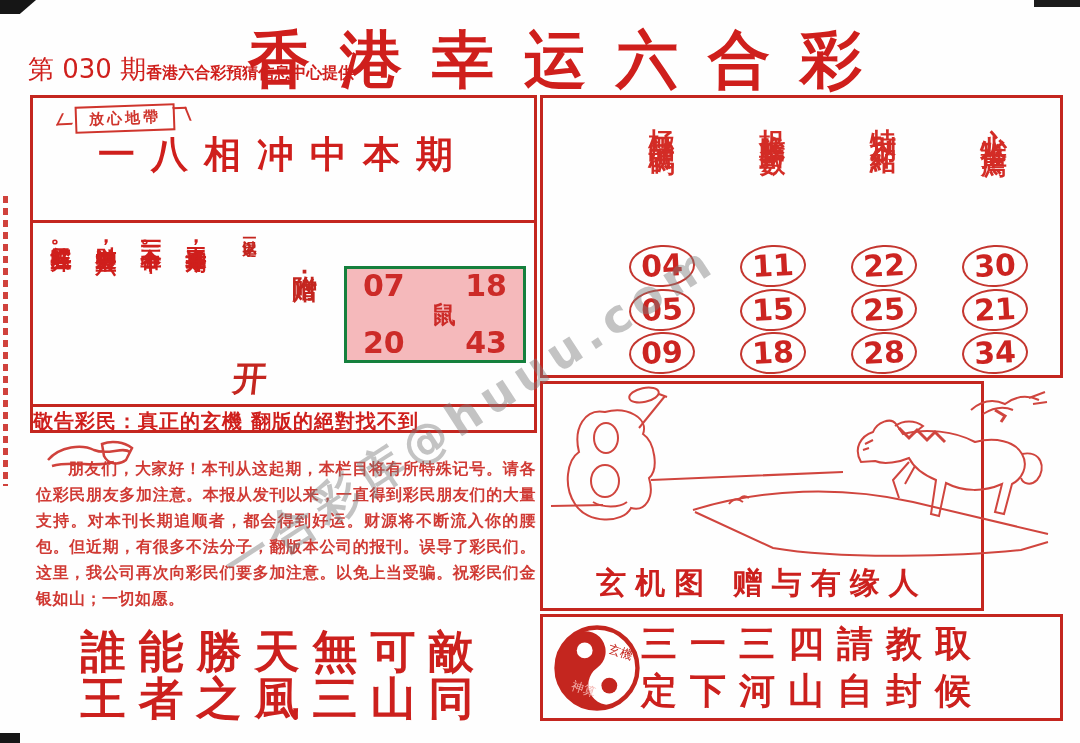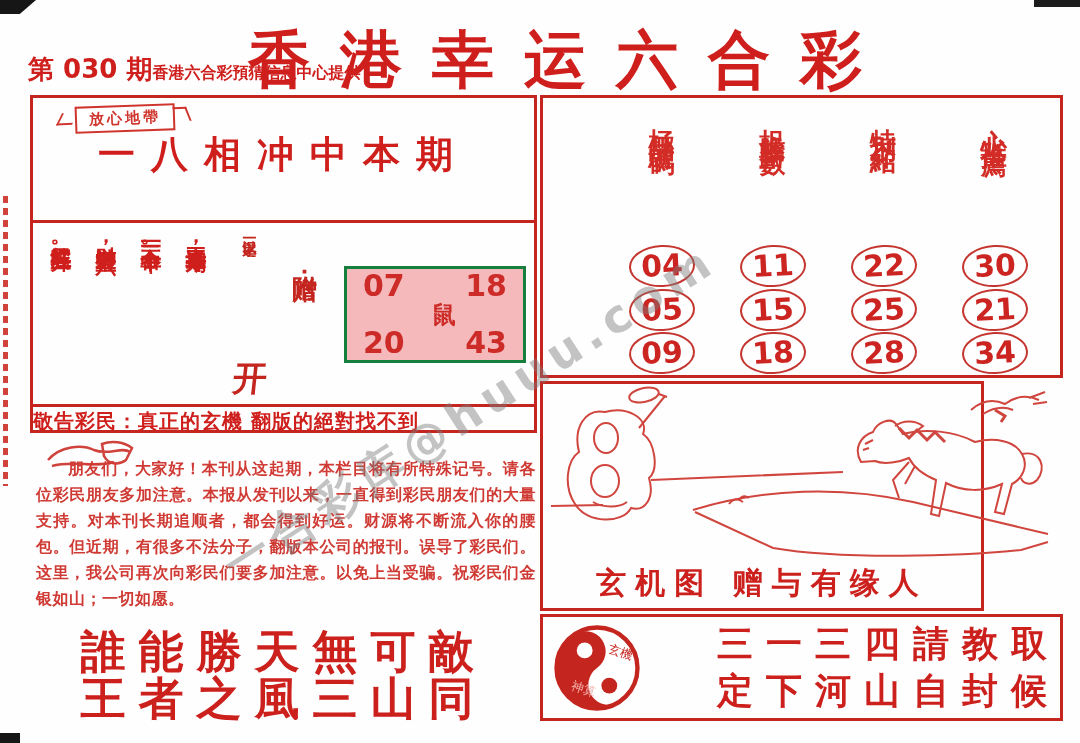--- a/index.html
+++ b/index.html
@@ -3,21 +3,21 @@
 <meta charset="utf-8">
 <style>
   html,body{margin:0;padding:0;background:#e8e8e8;}
   #page{position:relative;width:1080px;height:743px;background:#fefefe;overflow:hidden;
         font-family:"DejaVu Sans",sans-serif;color:#c4261f;}
   
   .title{position:absolute;left:240px;top:18px;width:660px;text-align:center;
          font-family:"DejaVu Serif",serif;font-size:62px;font-weight:bold;
          letter-spacing:30px;color:#cf1f1c;white-space:nowrap;}
   .issue{position:absolute;left:28px;top:52px;white-space:nowrap;}
-  .issue .no{font-size:26px;font-weight:bold;color:#cf1f1c;}
+  .issue .no{font-size:26px;font-weight:normal;color:#cf1f1c;}
   .issue .sub{font-size:16px;font-weight:bold;color:#cf1f1c;}
   
   .watermark{position:absolute;left:150px;top:382px;width:640px;text-align:center;
              transform:rotate(-33deg);font-size:46px;font-weight:bold;letter-spacing:7px;
              color:rgba(125,125,125,.45);white-space:nowrap;z-index:5;pointer-events:none;}
   
   .box{position:absolute;border:3px solid #c4261f;box-sizing:border-box;background:transparent;}
   
   #leftBox{left:30px;top:95px;width:507px;height:338px;}
   .ribbon{position:absolute;left:42px;top:7px;padding:2px 12px;border:2px solid #cf352d;
@@ -65,21 +65,21 @@
   .circ{width:62px;height:42px;border:2px solid #c4362f;border-radius:50%;display:flex;
         align-items:center;justify-content:center;font-size:30px;font-weight:bold;
         color:#cc2421;margin:1px 0;transform:rotate(-3deg);}
   
   #picBox{left:540px;top:381px;width:444px;height:230px;}
   .caption{position:absolute;left:0;bottom:4px;width:100%;text-align:center;font-size:30px;
            font-weight:bold;letter-spacing:9px;color:#cc201d;white-space:nowrap;}
   
   #tailBox{left:540px;top:614px;width:523px;height:107px;display:flex;align-items:center;
            padding-left:10px;box-sizing:border-box;}
-  .tailText{flex:1;text-align:right;font-size:36px;font-weight:bold;letter-spacing:13px;
+  .tailText{flex:1;text-align:left;font-size:36px;font-weight:bold;letter-spacing:13px;
             line-height:1.28;color:#cc201d;white-space:nowrap;}
   
   .corner-tl{position:absolute;left:0;top:0;width:36px;height:14px;background:#161616;
              clip-path:polygon(0 0,100% 0,55% 100%,0 100%);}
   .corner-tr{position:absolute;right:0;top:0;width:46px;height:7px;background:#1c1c1c;}
   .corner-bl{position:absolute;left:0;bottom:0;width:20px;height:10px;background:#161616;}
   .edgeWave{position:absolute;left:3px;top:196px;width:5px;height:290px;
             background:repeating-linear-gradient(180deg,#d0423c 0 7px,transparent 7px 12px);}
   svg{display:block;}
 </style>

